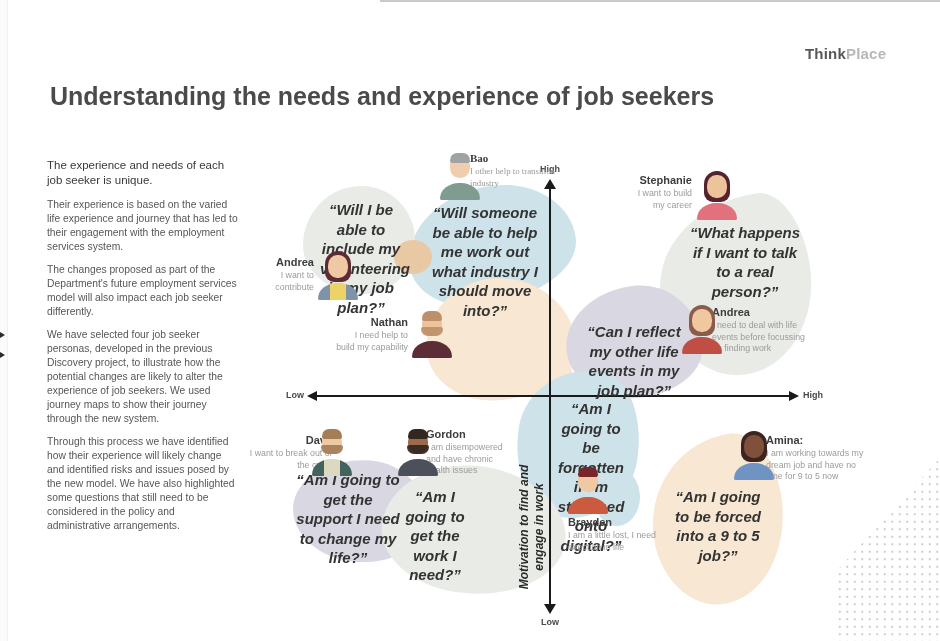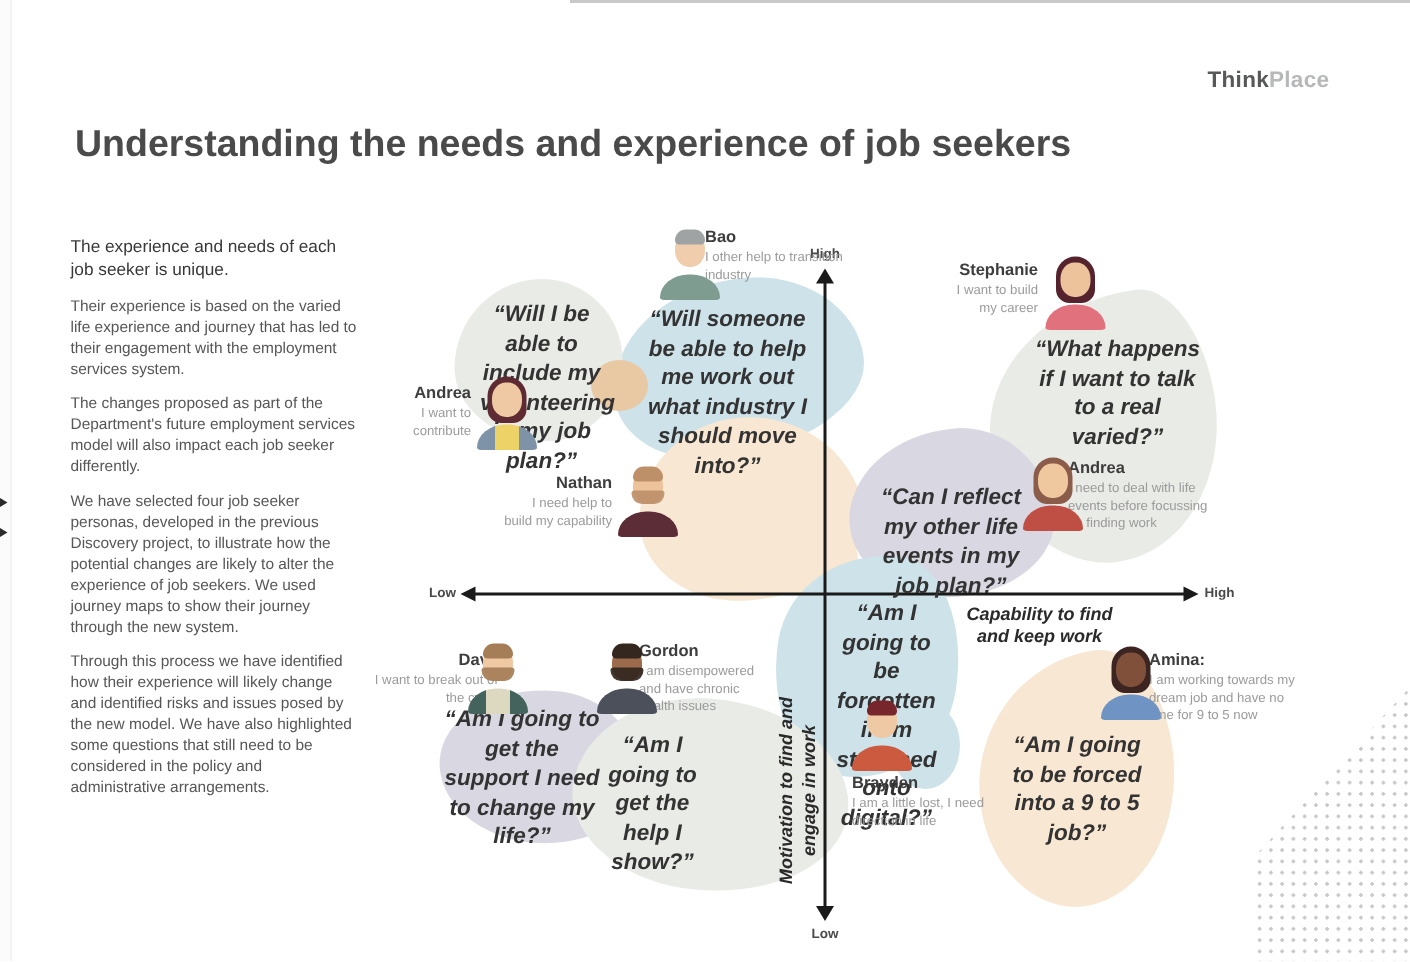--- a/index.html
+++ b/index.html
@@ -69,21 +69,21 @@
   .q-dave     { left:296px; top:470px; width:104px; }
   .q-gordon   { left:398px; top:487px; width:74px; }
   .q-brayden  { left:553px; top:399px; width:76px;text-align:center; }
   .q-amina    { left:674px; top:487px; width:88px; }
 
   
   .plabel { position:absolute; z-index:3; }
   .pname { font-size:11px; font-weight:bold; color:#3d3d3d; }
   .pdesc { font-size:8.8px; color:#9b9b9b; line-height:1.32; margin-top:2px; }
   .ralign { text-align:right; }
-  .l-bao      { left:470px; top:152px; width:92px; }
+  .l-bao      { left:470px; top:152px; width:92px;font-family:Liberation Serif, serif; }
   .l-stephanie{ left:628px; top:174px; width:64px; }
   .l-andrea   { left:264px; top:256px; width:50px; }
   .l-nathan   { left:334px; top:316px; width:74px; }
   .l-krystal  { left:712px; top:306px; width:98px; }
   .l-dave     { left:240px; top:434px; width:92px; }
   .l-gordon   { left:426px; top:428px; width:86px; }
   .l-brayden  { left:568px; top:516px; width:96px; }
   .l-amina    { left:766px; top:434px; width:106px; }
 
   
@@ -156,29 +156,28 @@
   <div class="axis axis-v"></div>
   <div class="axis axis-h"></div>
   <div class="arr arr-up"></div>
   <div class="arr arr-down"></div>
   <div class="arr arr-left"></div>
   <div class="arr arr-right"></div>
   <div class="axis-lab lab-top">High</div>
   <div class="axis-lab lab-bottom">Low</div>
   <div class="axis-lab lab-left">Low</div>
   <div class="axis-lab lab-right">High</div>
-  <div class="axis-title t-x">Capability to find and keep work</div>
   <div class="axis-title t-y">Motivation to find and engage in work</div>
 
   <div class="quote q-bao">“Will someone be able to help me work out what industry I should move into?”</div>
-  <div class="quote q-stephanie">“What happens if I want to talk to a real varied?”</div>
+  <div class="quote q-stephanie">“What happens if I want to talk to a real person?”</div>
   <div class="quote q-andrea">“Will I be able to include my volunteering in my job plan?”</div>
   <div class="quote q-krystal">“Can I reflect my other life events in my job plan?”</div>
   <div class="quote q-dave">“Am I going to get the support I need to change my life?”</div>
-  <div class="quote q-gordon">“Am I going to get the help I show?”</div>
+  <div class="quote q-gordon">“Am I going to get the work I need?”</div>
   <div class="quote q-brayden">“Am I going to be forgotten if I'm streamed onto digital?”</div>
   <div class="quote q-amina">“Am I going to be forced into a 9 to 5 job?”</div>
 
   <div class="plabel l-bao">
     <div class="pname">Bao</div>
     <div class="pdesc">I other help to transition industry</div>
   </div>
   <div class="plabel ralign l-stephanie">
     <div class="pname">Stephanie</div>
     <div class="pdesc">I want to build my career</div>

